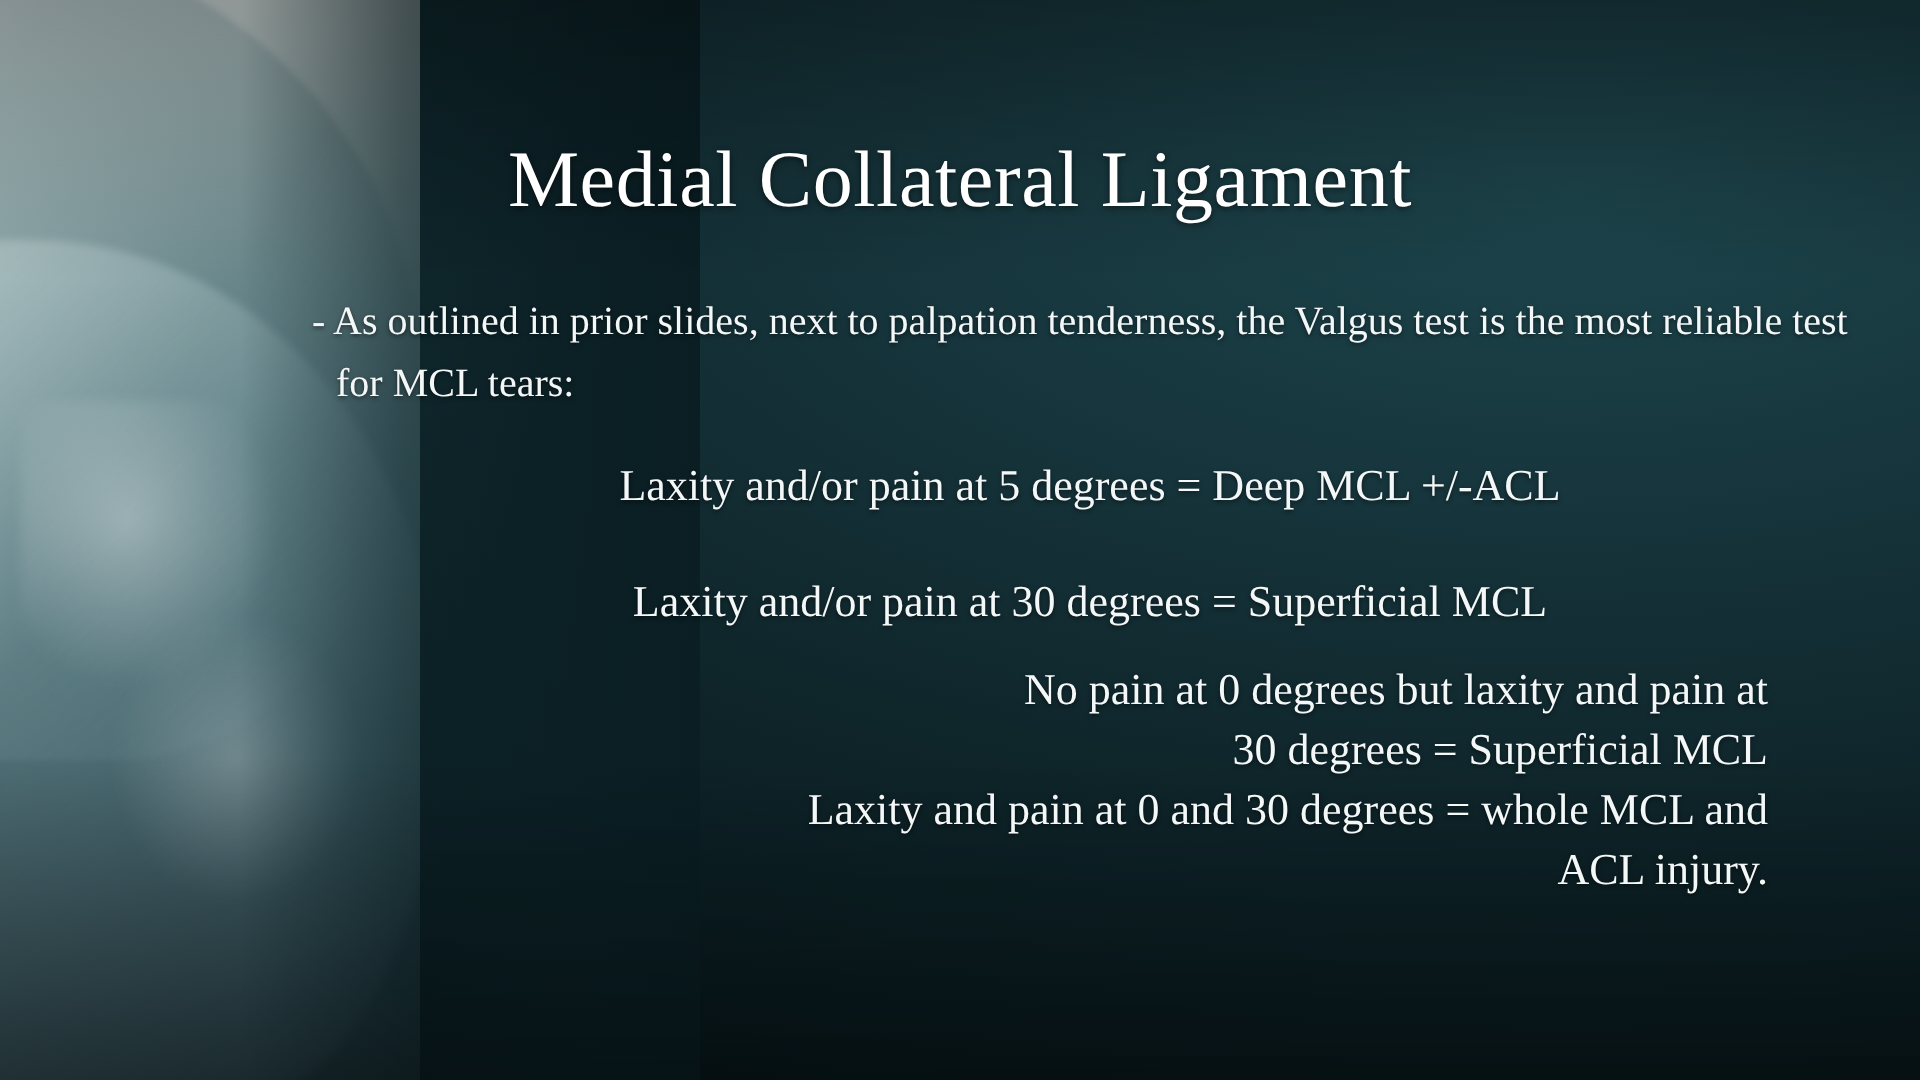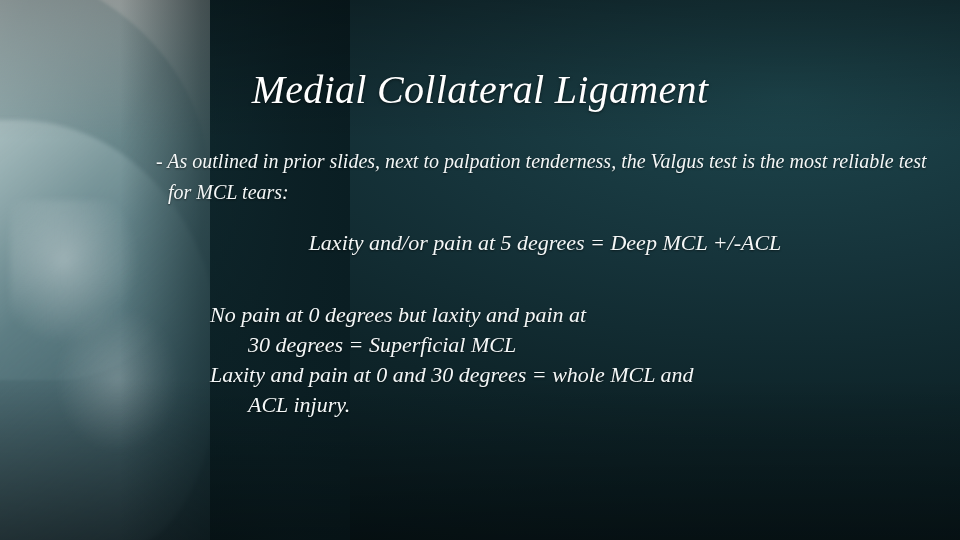--- a/index.html
+++ b/index.html
@@ -12,21 +12,20 @@
     height: 540px;
     overflow: hidden;
     font-family: "Liberation Serif", serif;
   }
   .slide {
     position: relative;
     width: 960px;
     height: 540px;
     overflow: hidden;
     background: #0d2228;
-    font-style: italic;
   }
   
   .bg-base {
     position: absolute;
     inset: 0;
     background:
       radial-gradient(120% 95% at 82% 18%, #1d454c 0%, #16343b 32%, #0e2429 62%, #07161a 100%);
   }
   .bg-vignette {
     position: absolute;
@@ -128,22 +127,23 @@
   .line {
     font-size: 22px;
     line-height: 30px;
     color: #f4f7f7;
     text-shadow: 0 1px 2px rgba(0,0,0,0.5);
   }
   .l-center { text-align: center; }
   .spacer-20 { height: 20px; }
   .spacer-14 { height: 14px; }
   .para {
-    margin-left: 70px;
+    margin-left: 44px;
     width: 700px;
+    text-align: right;
   }
   .indent {
     padding-left: 38px;
   }
 </style>
 </head>
 <body>
 
 <div class="slide">
   <div class="bg-base"></div>
@@ -163,20 +163,21 @@
 
       <div class="spacer-20"></div>
 
       <div class="line l-center">Laxity and/or pain at 5 degrees = Deep MCL +/-ACL</div>
 
       <div class="spacer-14"></div>
 
 
       <div class="spacer-14"></div>
 
+      <div class="line l-center">Laxity and/or pain at 30 degrees = Superficial MCL</div>
 
       <div class="spacer-14"></div>
 
       <div class="para">
         <div class="line">No pain at 0 degrees but laxity and pain at</div>
         <div class="line indent">30 degrees = Superficial MCL</div>
         <div class="line">Laxity and pain at 0 and 30 degrees = whole MCL and</div>
         <div class="line indent">ACL injury.</div>
       </div>
     </div>

